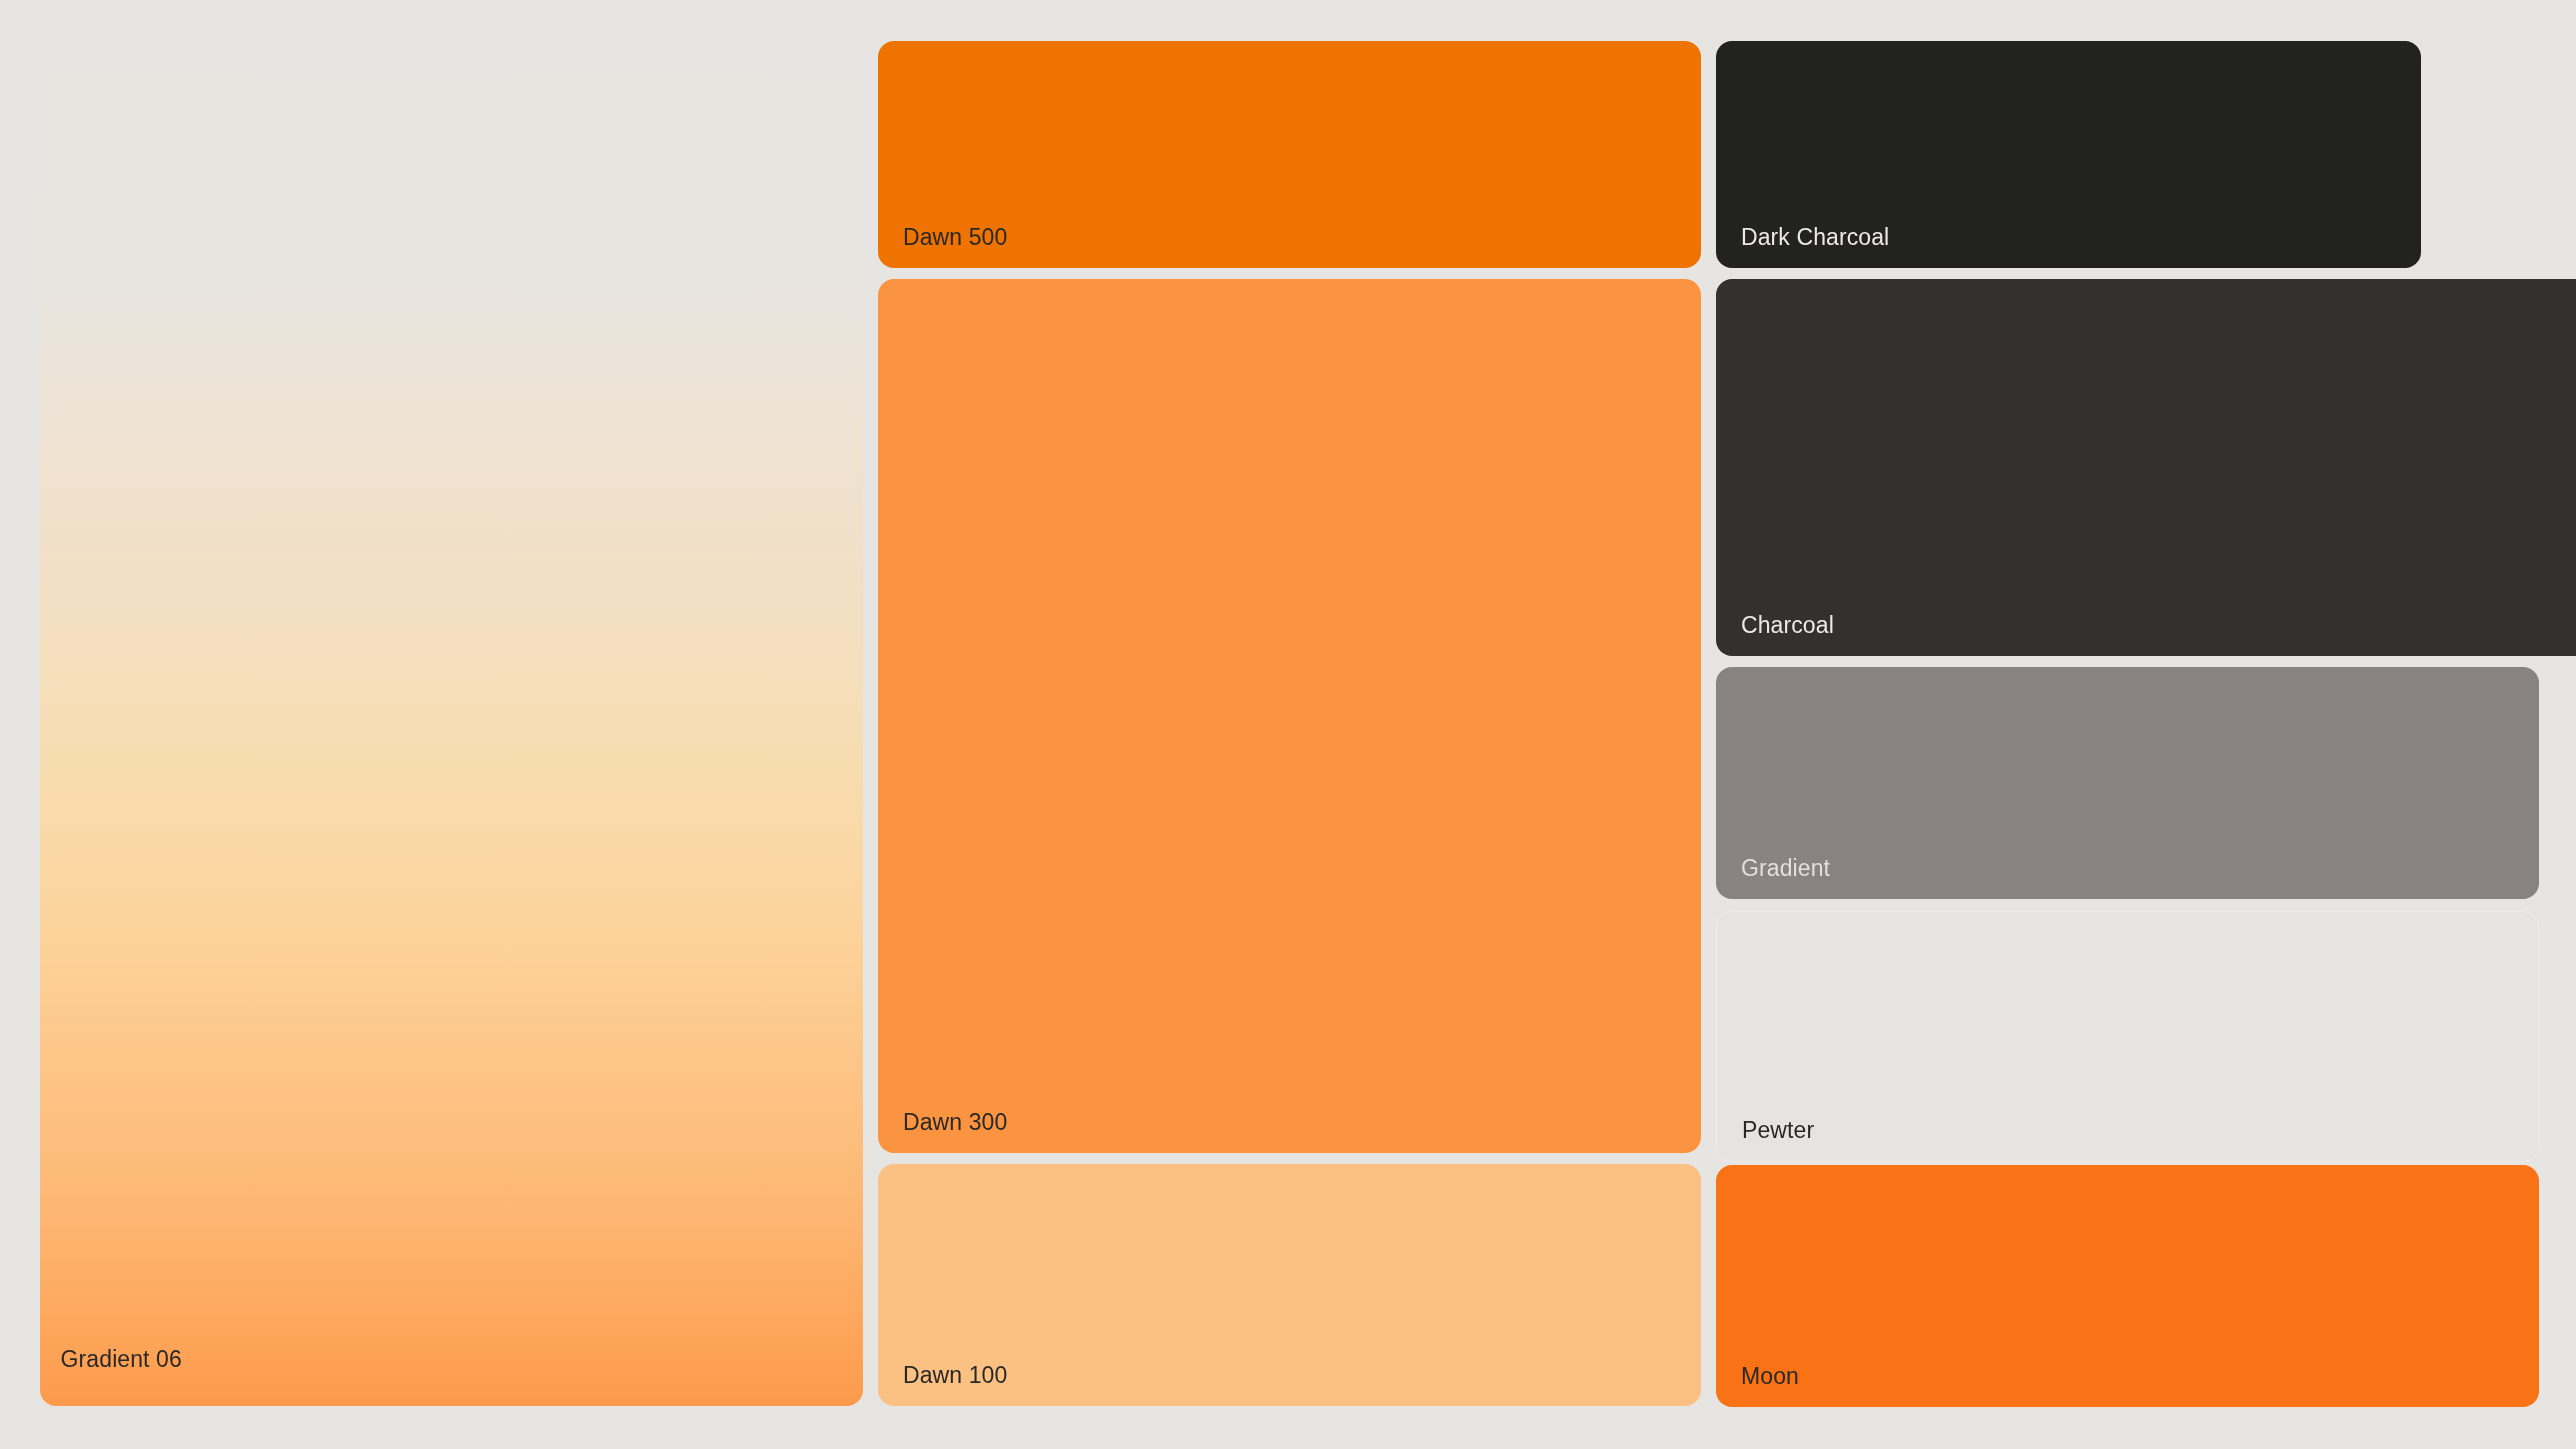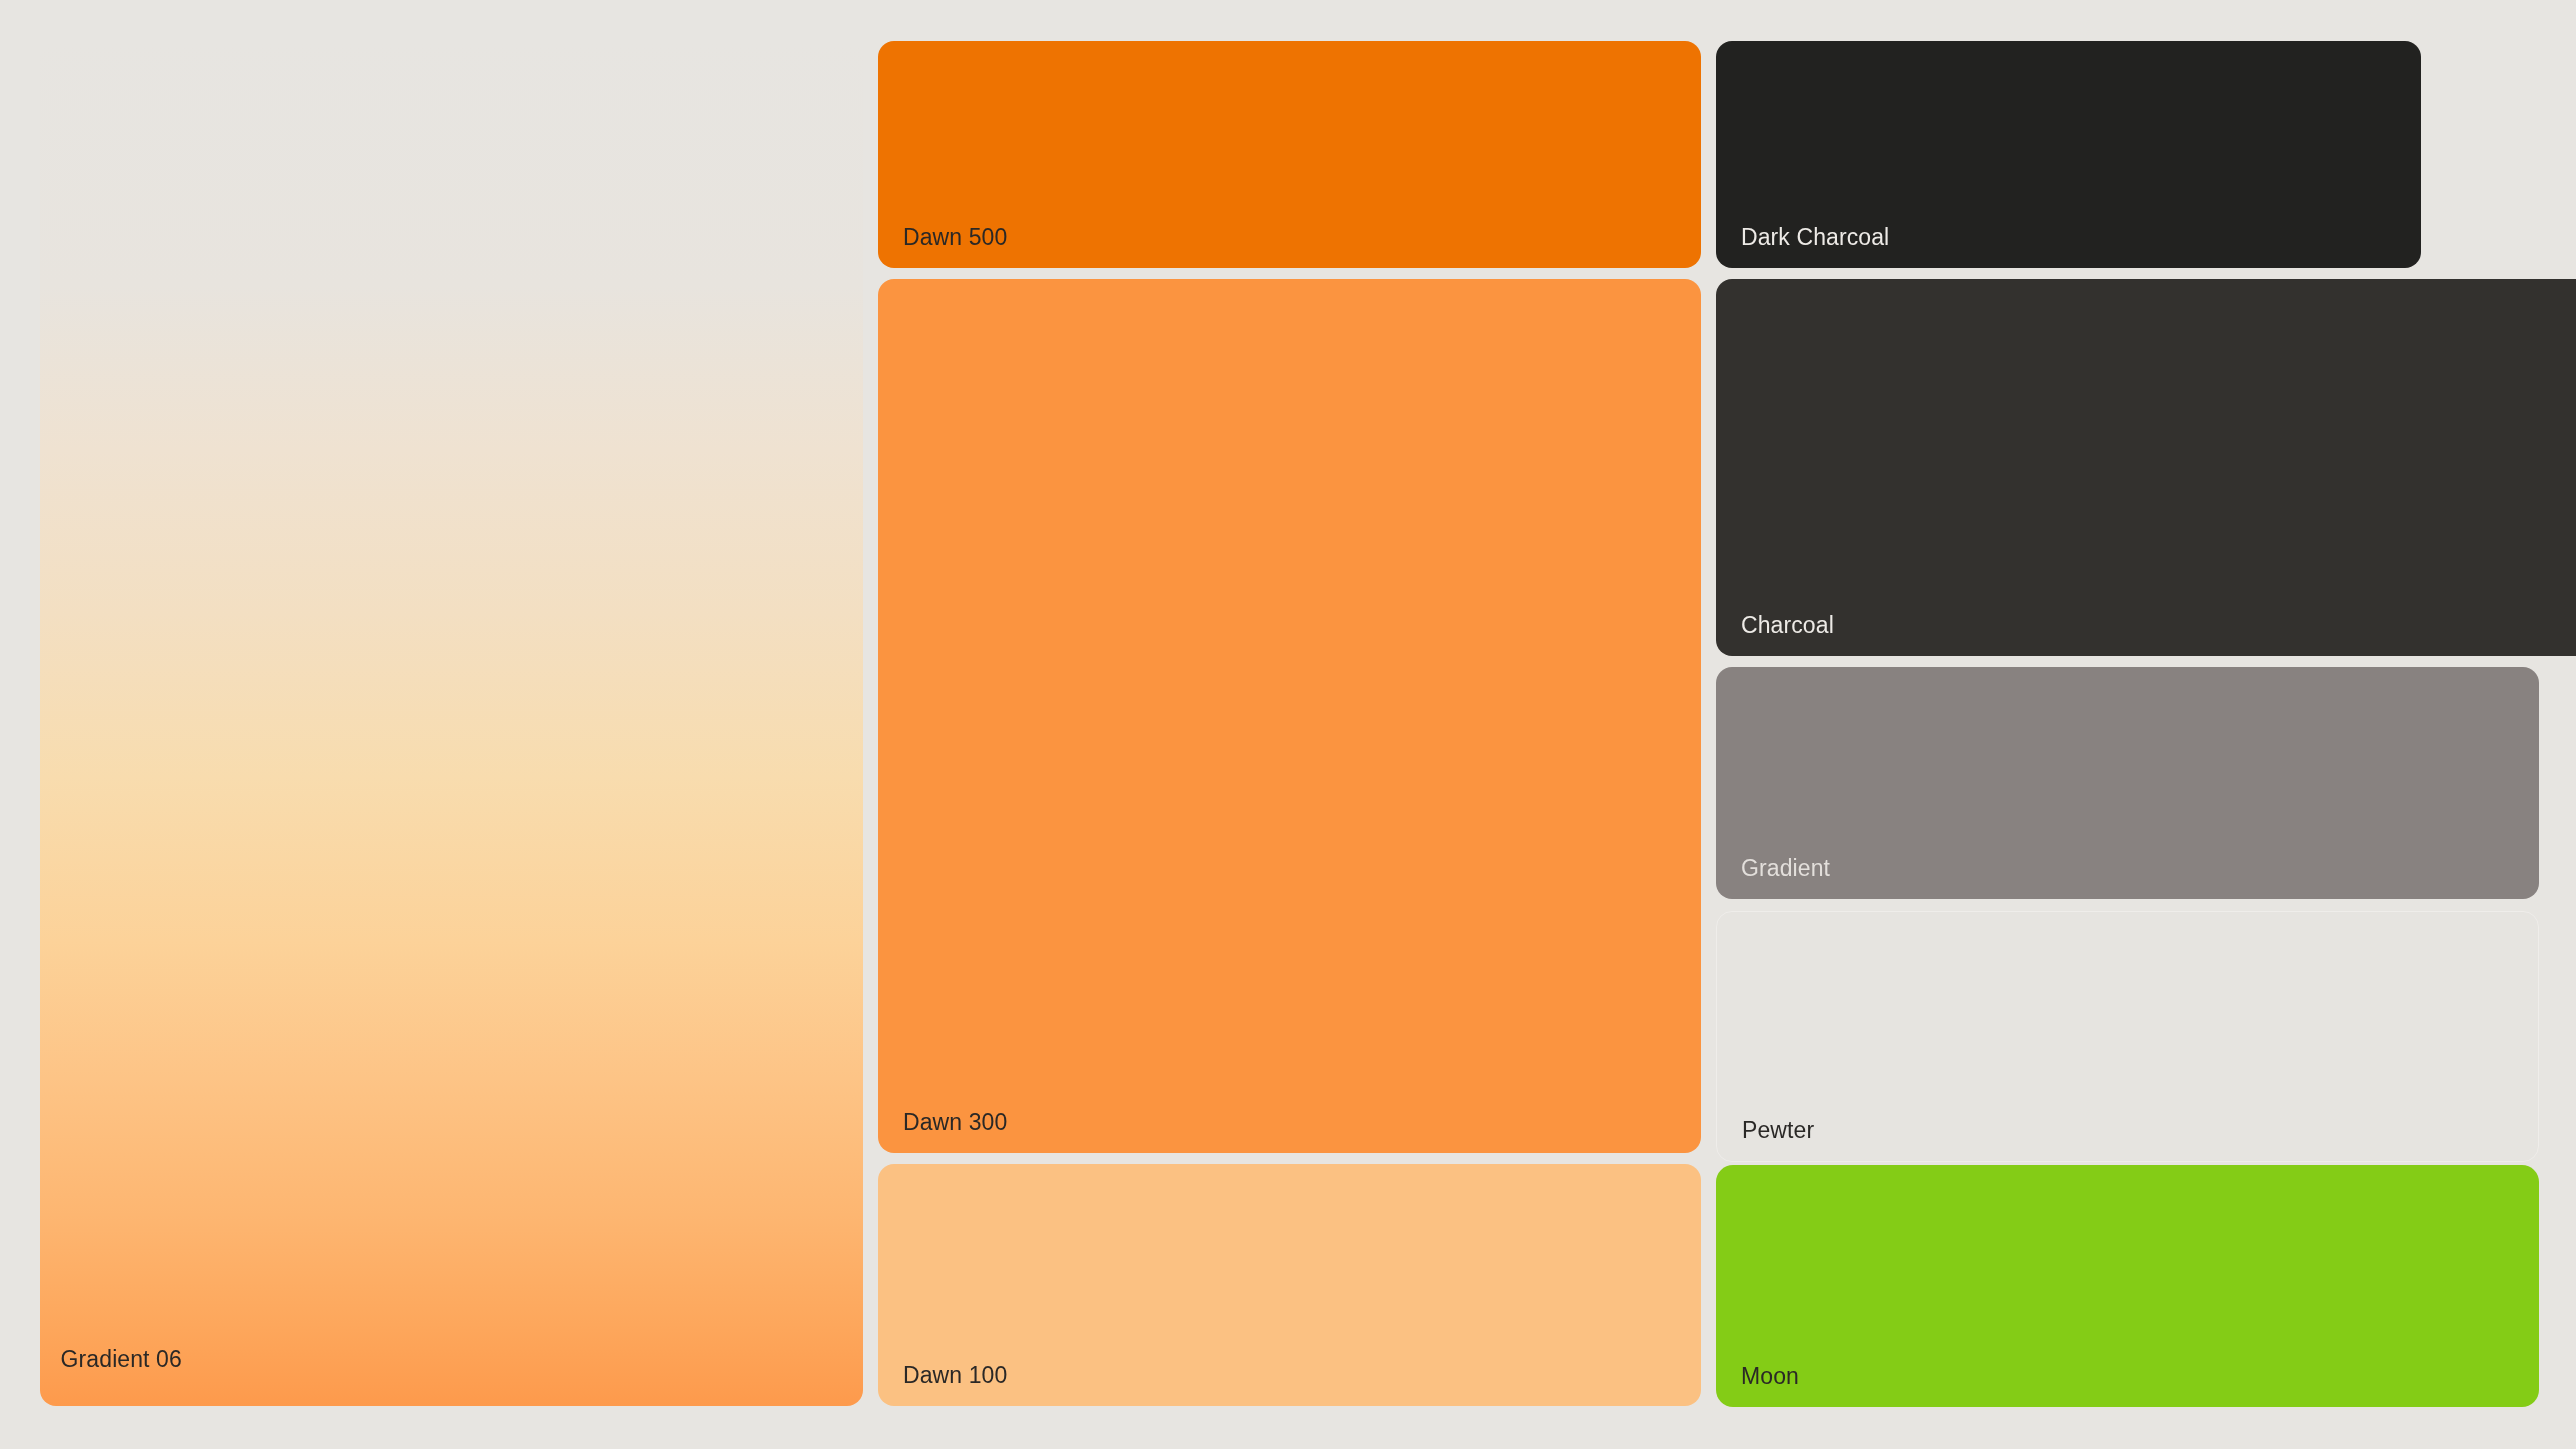--- a/index.html
+++ b/index.html
@@ -138,18 +138,18 @@
   </div>
 
   <div class="swatch" id="card-aluminum" style="background-color: rgb(136, 130, 128);">
     <span class="swatch-label" style="color:#E3DFDB;">Gradient</span>
   </div>
 
   <div class="swatch" id="card-pewter" style="border: 0.9px solid rgb(239, 237, 234); background-color: rgb(230, 228, 224);">
     <span class="swatch-label label-dark">Pewter</span>
   </div>
 
-  <div class="swatch" id="card-moon" style="background-color: #84cc16; border-radius: 17px;">
+  <div class="swatch" id="card-moon" style="background-color: #f97316;">
     <span class="swatch-label label-dark">Moon</span>
   </div>
 
 </div>
 
 
 </body></html>

